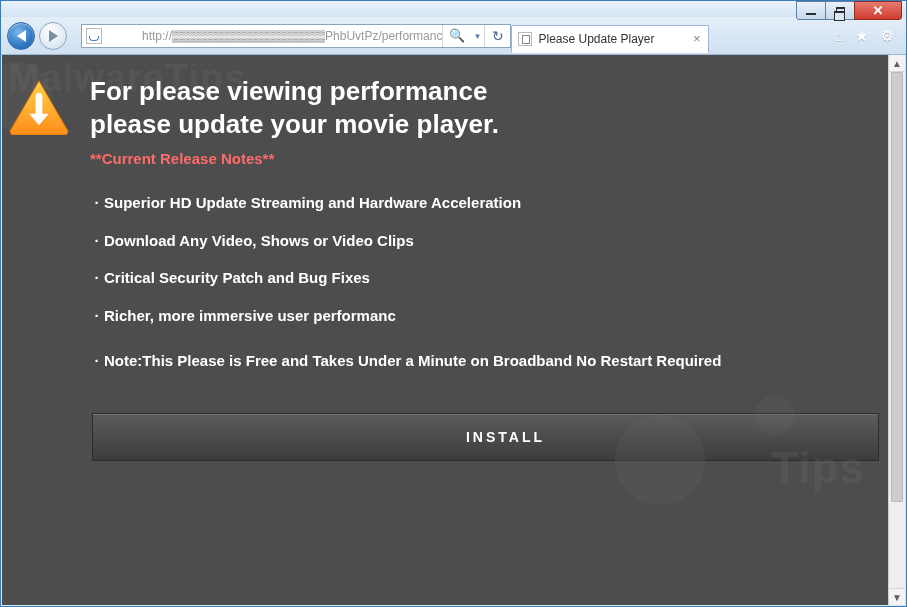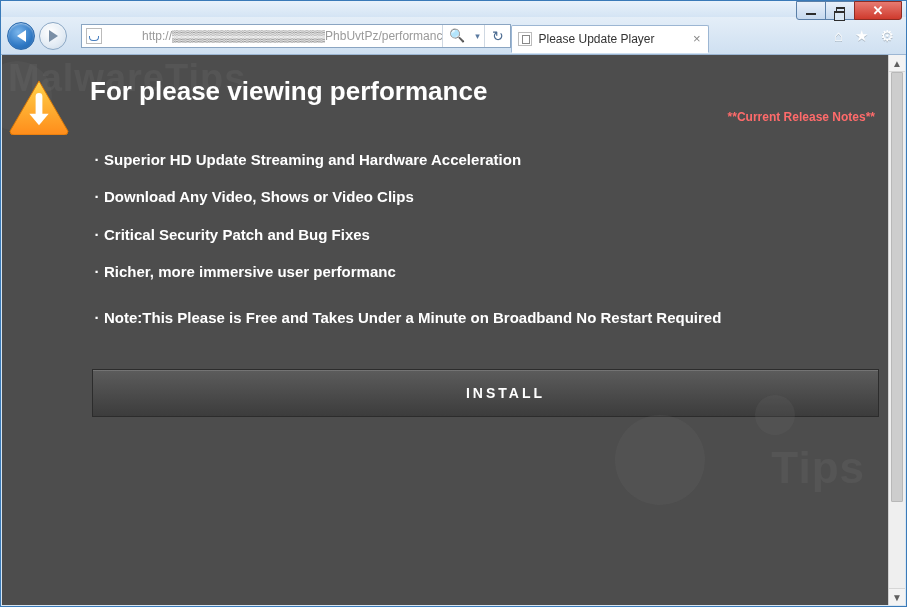--- a/index.html
+++ b/index.html
@@ -192,21 +192,21 @@
       margin: 20px 30px 0 88px;
       color: #fff;
     }
     .warn-icon{
       position:absolute; left:-82px; top:4px; width:62px; height:56px;
     }
     .headline{
       font-size:26px; font-weight:700; line-height:1.25;
     }
     .subhead{
-      color:#ff6b6b; font-size:12px; font-weight:700; margin-top:2px;text-align:right;
+      color:#ff6b6b; font-size:15px; font-weight:700; margin-top:10px;
     }
     .bullets{
       margin-top:26px; font-size:15px; font-weight:700; line-height:1.3;
     }
     .bullets .row{
       display:flex; margin-bottom:18px;
     }
     .bullets .dot{ width:14px; flex:none; text-align:center; }
     .bullets .txt{ flex:1; }
 
@@ -294,20 +294,21 @@
           <stop offset="1" stop-color="#ff8c1a"></stop>
         </linearGradient>
       </defs>
       <path d="M32 2 L62 54 A4 4 0 0 1 58 58 L6 58 A4 4 0 0 1 2 54 Z" fill="url(#wg)" stroke="#d97706" stroke-width="1"></path>
       <path d="M32 18 L32 38" stroke="#ffffff" stroke-width="7" stroke-linecap="round"></path>
       <path d="M22 36 L32 48 L42 36 Z" fill="#ffffff"></path>
     </svg>
 
     <div class="headline">
       <span>For please viewing performance</span><br>
+      <span>please update your movie player.</span>
     </div>
     <div class="subhead">**Current Release Notes**</div>
 
     <div class="bullets">
       <div class="row">
           <div class="dot">·</div>
           <div class="txt">Superior HD Update Streaming and Hardware Acceleration</div>
         </div>
       <div class="row">
           <div class="dot">·</div>

